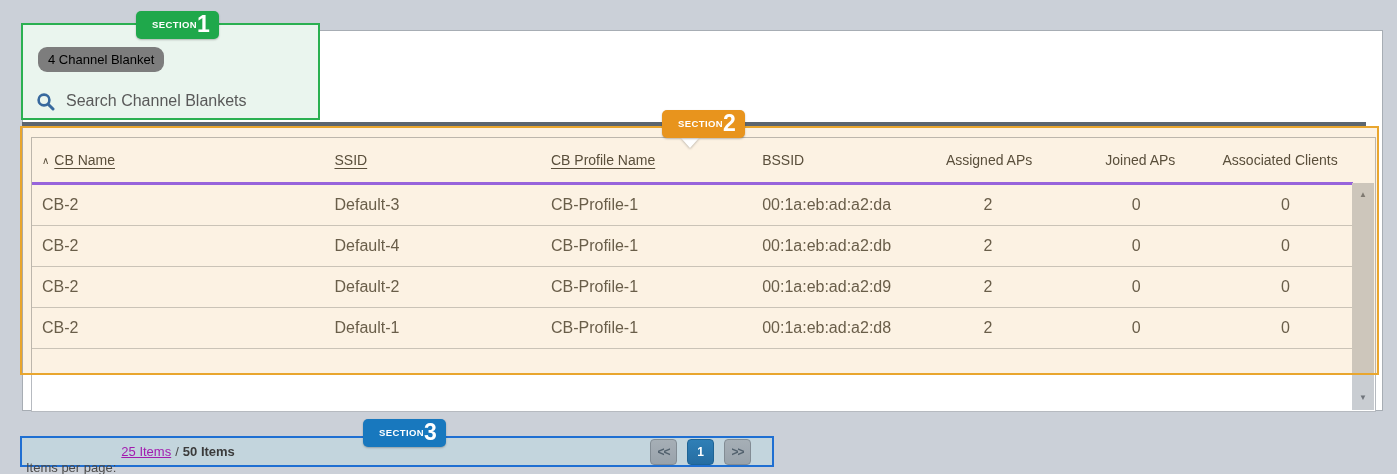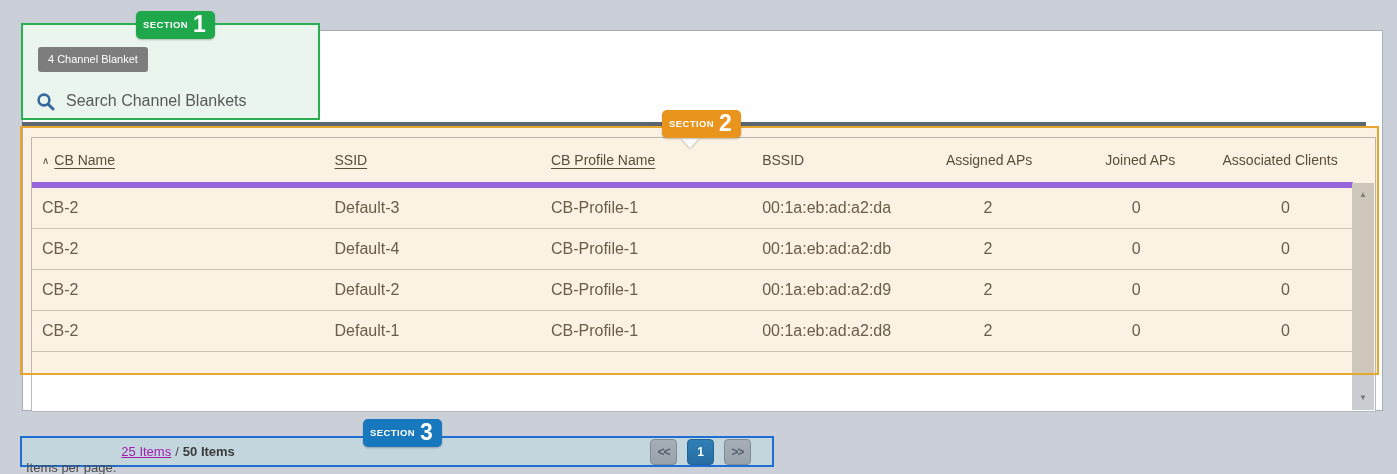--- a/index.html
+++ b/index.html
@@ -14,21 +14,21 @@
     position:absolute;left:22px;top:30px;width:1361px;height:381px;
     background:#ffffff;border:1px solid #a7adb4;box-sizing:border-box;
   }
   
   .s1-region{
     position:absolute;left:21px;top:23px;width:295px;height:93px;
     background:#eaf5ee;border:2px solid #2bb051;box-sizing:content-box;z-index:6;
   }
   .count-chip{
     position:absolute;left:15px;top:22px;height:25px;line-height:25px;
-    background:#7d7d7d;color:#ffffff;font-size:11px;padding:0 10px;border-radius:3px;
+    background:#7d7d7d;color:#000000;font-size:13px;padding:0 10px;border-radius:9px;
     display:inline-block;white-space:nowrap;
   }
   .search-wrap{
     position:absolute;left:13px;top:66px;display:flex;align-items:center;gap:9px;
   }
   .search-wrap svg{display:block;}
   .search-input{
     border:none;background:transparent;outline:none;font-size:16px;color:#565656;
     font-family:"Liberation Sans","DejaVu Sans",sans-serif;width:220px;
   }
@@ -39,21 +39,21 @@
   }
   
   .table-container{
     position:absolute;left:31px;top:137px;width:1345px;height:275px;
     background:#ffffff;border:1px solid #b6bac0;box-sizing:border-box;z-index:1;
   }
   table.grid{border-collapse:collapse;table-layout:fixed;width:1321px;}
   table.grid th,table.grid td{
     padding:0 0 0 10px;text-align:left;font-weight:normal;overflow:hidden;white-space:nowrap;
   }
-  table.grid th{height:44px;font-size:14px;color:#45443f;border-bottom:6px solid #8b5cf6;}
+  table.grid th{height:44px;font-size:14px;color:#45443f;border-bottom:3px solid #8b5cf6;}
   table.grid td{height:40px;font-size:16px;color:#57554f;}
   table.grid tbody tr{border-bottom:1px solid #c6c9cd;}
   .c0{width:277px;} .c1{width:205px;} .c2{width:200px;} .c3{width:174px;}
   .c4{width:151px;} .c5{width:111px;} .c6{width:133px;}
   .hdr-sortable .hdr-label{text-decoration:underline;text-underline-offset:3px;}
   .sort-caret{font-size:10px;margin-right:5px;color:#45443f;position:relative;top:-1px;}
   .num{display:inline-block;text-align:center;}
   .nc4{width:84px;} .nc5{width:62px;} .nc6{width:126px;}
   
   .vscroll{
@@ -65,22 +65,22 @@
   }
   .vscroll .arrow.up{top:4px;}
   .vscroll .arrow.down{bottom:4px;}
   
   .s2-overlay{
     position:absolute;left:20px;top:126px;width:1355px;height:245px;
     border:2px solid #e9a62e;background:rgba(233,158,36,0.13);
     pointer-events:none;z-index:5;
   }
   .badge{
-    position:absolute;display:inline-flex;align-items:center;gap:5px;
-    color:#fff;border-radius:5px;padding:2px 9px 4px 7px;z-index:10;
+    position:absolute;display:inline-flex;align-items:center;
+    color:#fff;border-radius:5px;padding:2px 9px 4px 16px;z-index:10;
     box-shadow:0 1px 2px rgba(0,0,0,0.25);pointer-events:none;
   }
   .badge .sec{font-size:9.5px;font-weight:bold;letter-spacing:0.4px;}
   .badge .num-big{font-size:23px;font-weight:bold;line-height:22px;}
   .badge-1{left:136px;top:11px;background:#1fa84b;}
   .badge-2{left:662px;top:110px;background:#e8941d;}
   .badge-3{left:363px;top:419px;background:#1878be;}
   .badge-pointer{
     position:absolute;left:681px;top:138px;width:0;height:0;z-index:9;
     border-left:9px solid transparent;border-right:9px solid transparent;

